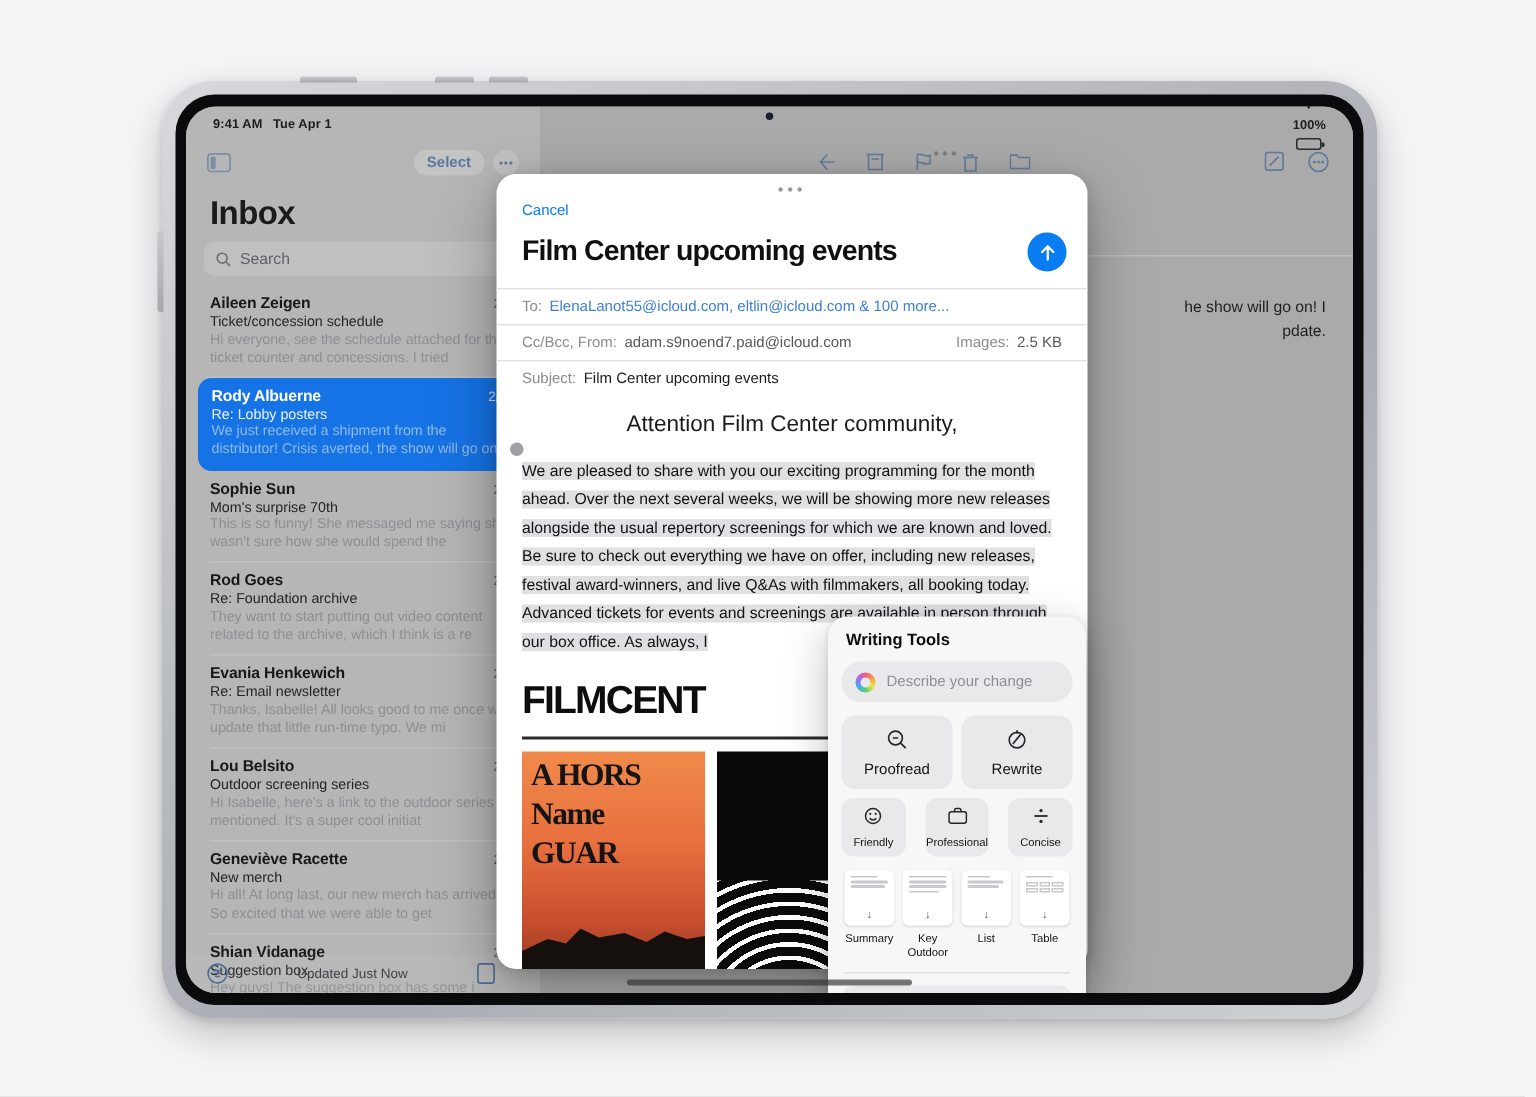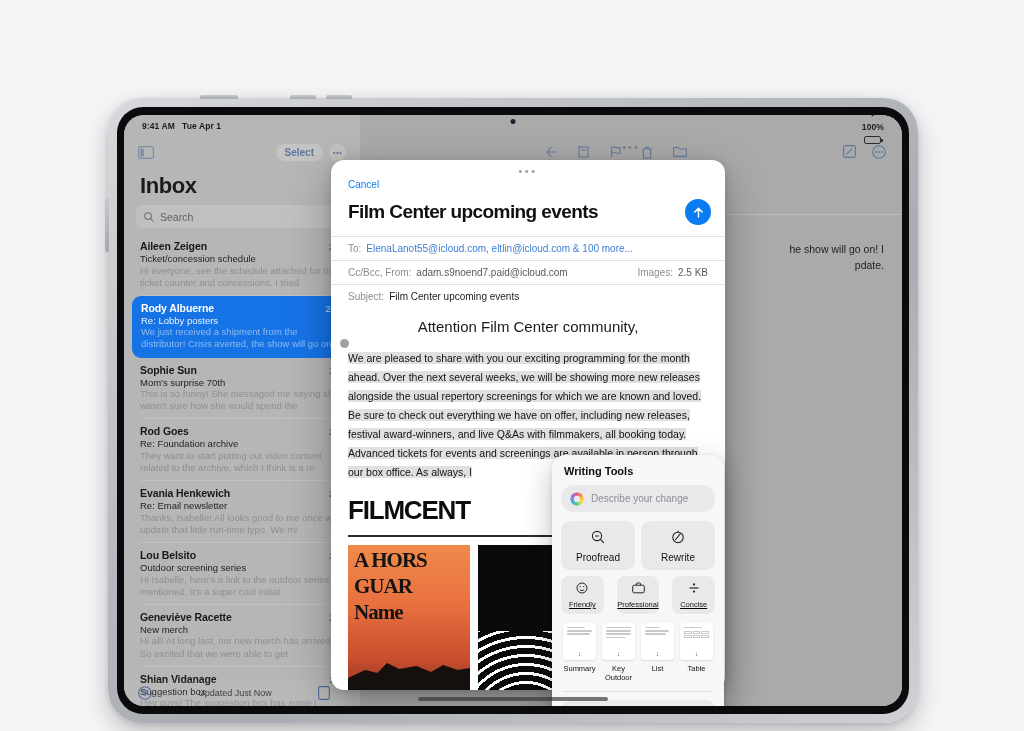--- a/index.html
+++ b/index.html
@@ -12,21 +12,20 @@
 
   
   #device-frame {
     position: absolute;
     left: 108px; top: 54px;
     width: 810px; height: 625px;
     border-radius: 34px;
     background: linear-gradient(145deg,#d8d9dc 0%,#b9bcc1 35%,#a9acb2 60%,#cfd1d5 100%);
     padding: 9px;
     box-shadow: 0 10px 26px rgba(0,0,0,.22), 0 2px 6px rgba(0,0,0,.12);
-    margin-top: 44px;
   }
   #device-bezel {
     width: 100%; height: 100%;
     border-radius: 26px;
     background: #0b0b0d;
     padding: 8px 7px 8px 7px;
     position: relative;
   }
   #device-screen {
     width: 100%; height: 100%;
@@ -310,21 +309,21 @@
     -webkit-mask: radial-gradient(circle at 50% 50%, transparent 0 3px, #000 3.6px 6.4px, transparent 7px);
             mask: radial-gradient(circle at 50% 50%, transparent 0 3px, #000 3.6px 6.4px, transparent 7px);
   }
   #wt-row1 { display:flex; gap: 6px; margin-top: 9px; }
   .wt-big {
     flex:1; background:#e9e9eb; border-radius: 9px;
     padding: 9px 0 7px; text-align:center;
   }
   .wt-big .gl { font-size: 13px; color:#26262a; line-height:1; }
   .wt-big .lb { font-size: 10px; color:#121214; margin-top: 6px; }
-  #wt-row2 { display:flex; gap: 13px; margin-top: 6px; text-decoration: underline; }
+  #wt-row2 { display:flex; gap: 13px; margin-top: 6px; }
   .wt-sm {
     flex:1; background:#e9e9eb; border-radius: 8px;
     padding: 6px 0 5px; text-align:center;
   }
   .wt-sm .gl { font-size: 11px; color:#26262a; line-height:1; }
   .wt-sm .lb { font-size: 7.5px; color:#121214; margin-top: 4px; }
   #wt-row3 { display:flex; gap: 2px; margin-top: 9px; }
   .wt-doc { flex:1; text-align:center; }
   .doc-card {
     width: 33px; height: 37px; margin: 0 auto; background:#fff;
@@ -574,22 +573,22 @@
           <div id="sel-handle-top"></div>
           <span id="body-selected">We are pleased to share with you our exciting programming for the month ahead. Over the next several weeks, we will be showing more new releases alongside the usual repertory screenings for which we are known and loved. Be sure to check out everything we have on offer, including new releases, festival award-winners, and live Q&amp;As with filmmakers, all booking today. Advanced tickets for events and screenings are available in person through our box office. As always, l</span>
         </div>
 
         <div id="nl-wrap">
           <div id="nl-head">FILMCENT</div>
           <div id="nl-rule"></div>
           <div id="nl-grid">
             <div id="nl-poster">
               <div class="poster-word">A HORS</div>
+              <div class="poster-word">Name</div>
               <div class="poster-word">GUAR</div>
-              <div class="poster-word">Name</div>
               <div id="nl-horse"></div>
             </div>
             <div id="nl-mid">
               <div id="nl-mid-rings"></div>
             </div>
             <div id="nl-right">
               <div id="nl-cta-title">Visit Our Online Box Office</div>
               <div id="nl-cta-link">
                 <span>BUY TICKETS</span>
                 <span class="arrow"></span>

